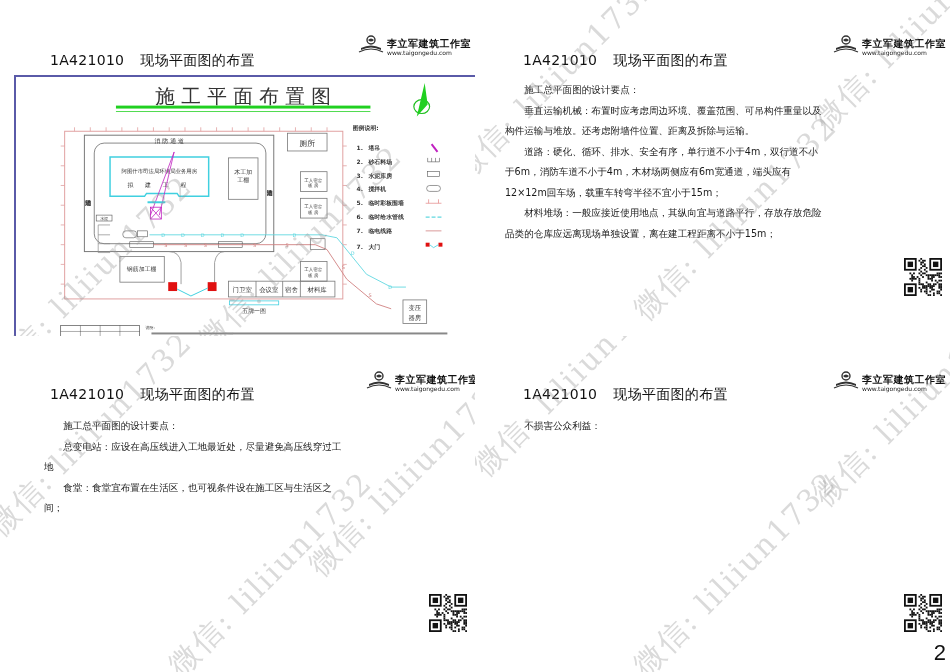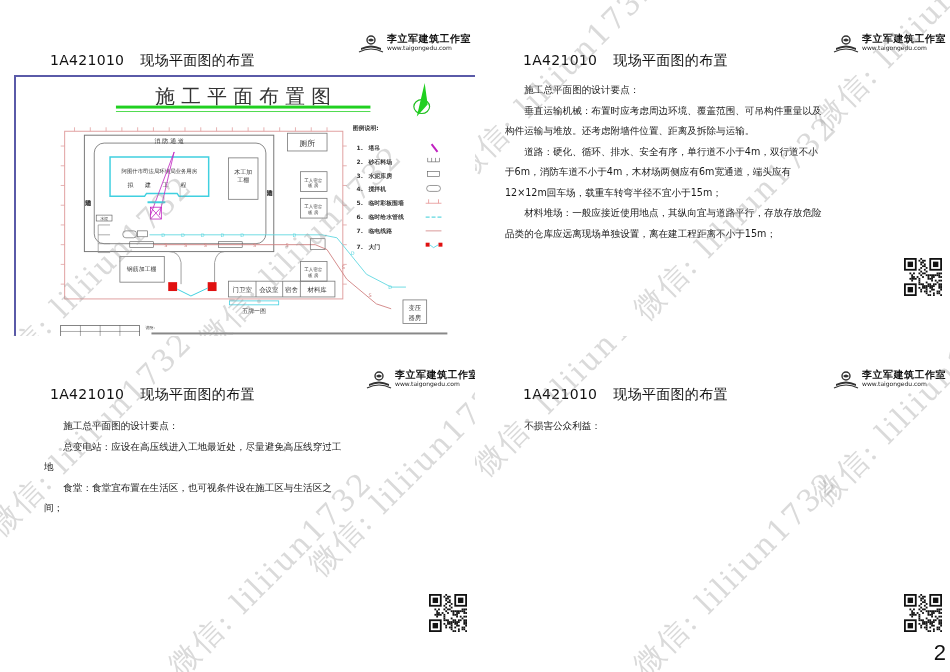--- a/index.html
+++ b/index.html
@@ -9,21 +9,21 @@
   .slide { position: absolute; width: 475px; height: 336px; overflow: hidden; background: #fff; }
   .s1 { left: 0; top: 0; }
   .s2 { left: 475px; top: 0; }
   .s3 { left: 0; top: 336px; }
   .s4 { left: 475px; top: 336px; }
 
   .slide-title { position: absolute; left: 50px; top: 52px; font-size: 14px; font-weight: normal; letter-spacing: 0.3px; white-space: nowrap; }
   .s3 .slide-title, .s4 .slide-title { top: 50px; }
   .slide-title .code { margin-right: 16px; }
 
-  .logo { position: absolute; right: 4px; top: 34px; display: flex; align-items: flex-start; gap: 3px; }
+  .logo { position: absolute; right: 4px; top: 34px; display: flex; align-items: flex-end; gap: 3px; }
   .logo svg { width: 26px; height: 22px; }
   .logo .lt { display: flex; flex-direction: column; line-height: 1; }
   .logo .cn { font-size: 10px; font-weight: bold; color: #111; letter-spacing: 0.5px; }
   .logo .url { font-size: 6px; color: #222; margin-top: 1px; }
 
   .body-text { position: absolute; left: 44px; width: 310px; font-size: 9.6px; line-height: 20.5px; color: #1a1a1a; }
   .s2 .body-text { left: 30px; top: 80px; width: 320px; }
   .s3 .body-text { left: 44px; top: 80px; width: 300px; }
   .s4 .body-text { left: 30px; top: 80px; width: 320px; }
   .body-text p { margin: 0; }

